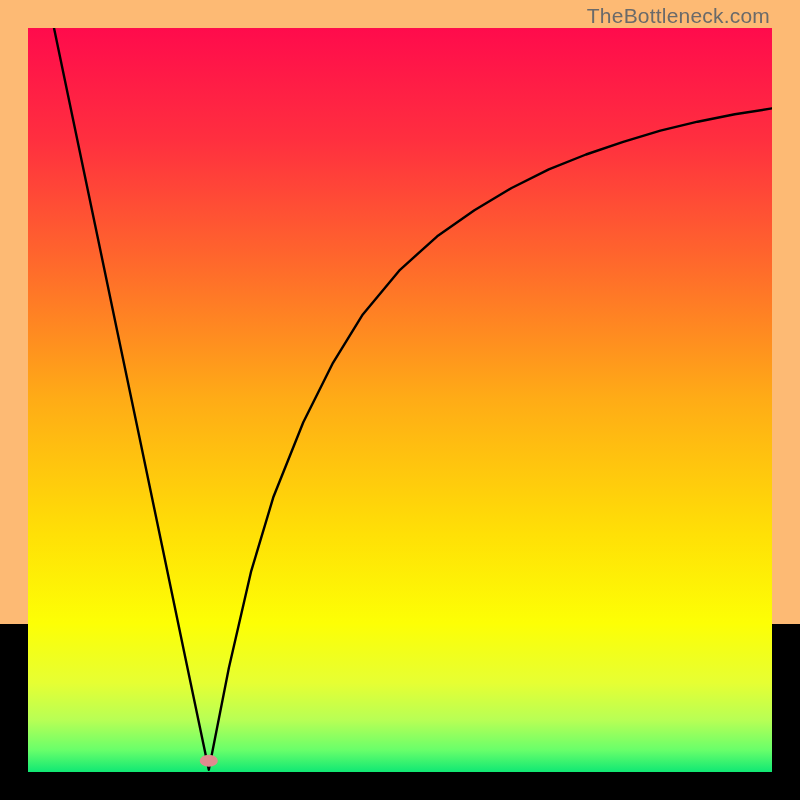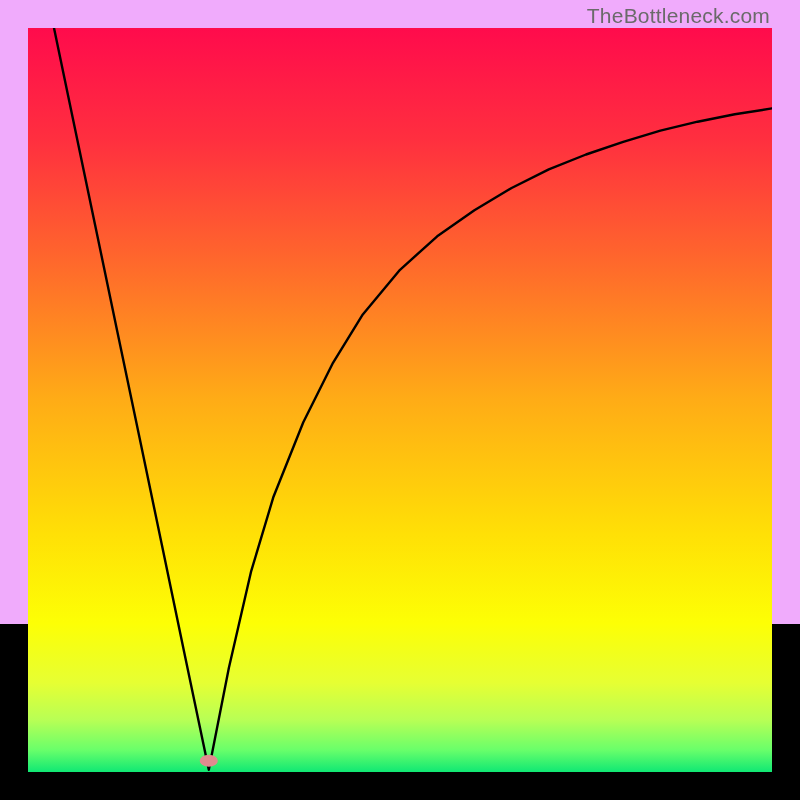--- a/index.html
+++ b/index.html
@@ -10,21 +10,21 @@
     overflow: hidden;
     background: #000;
     font-family: Arial, Helvetica, sans-serif;
   }
   .frame {
     position: absolute;
     left: 0;
     top: 0;
     width: 800px;
     height: 624px;
-    background: #f0abfc;
+    background: #fdba74;
   }
   .plot-area {
     position: absolute;
     left: 28px;
     top: 28px;
     width: 744px;
     height: 744px;
     overflow: hidden;
   }
   .gradient-bg {

